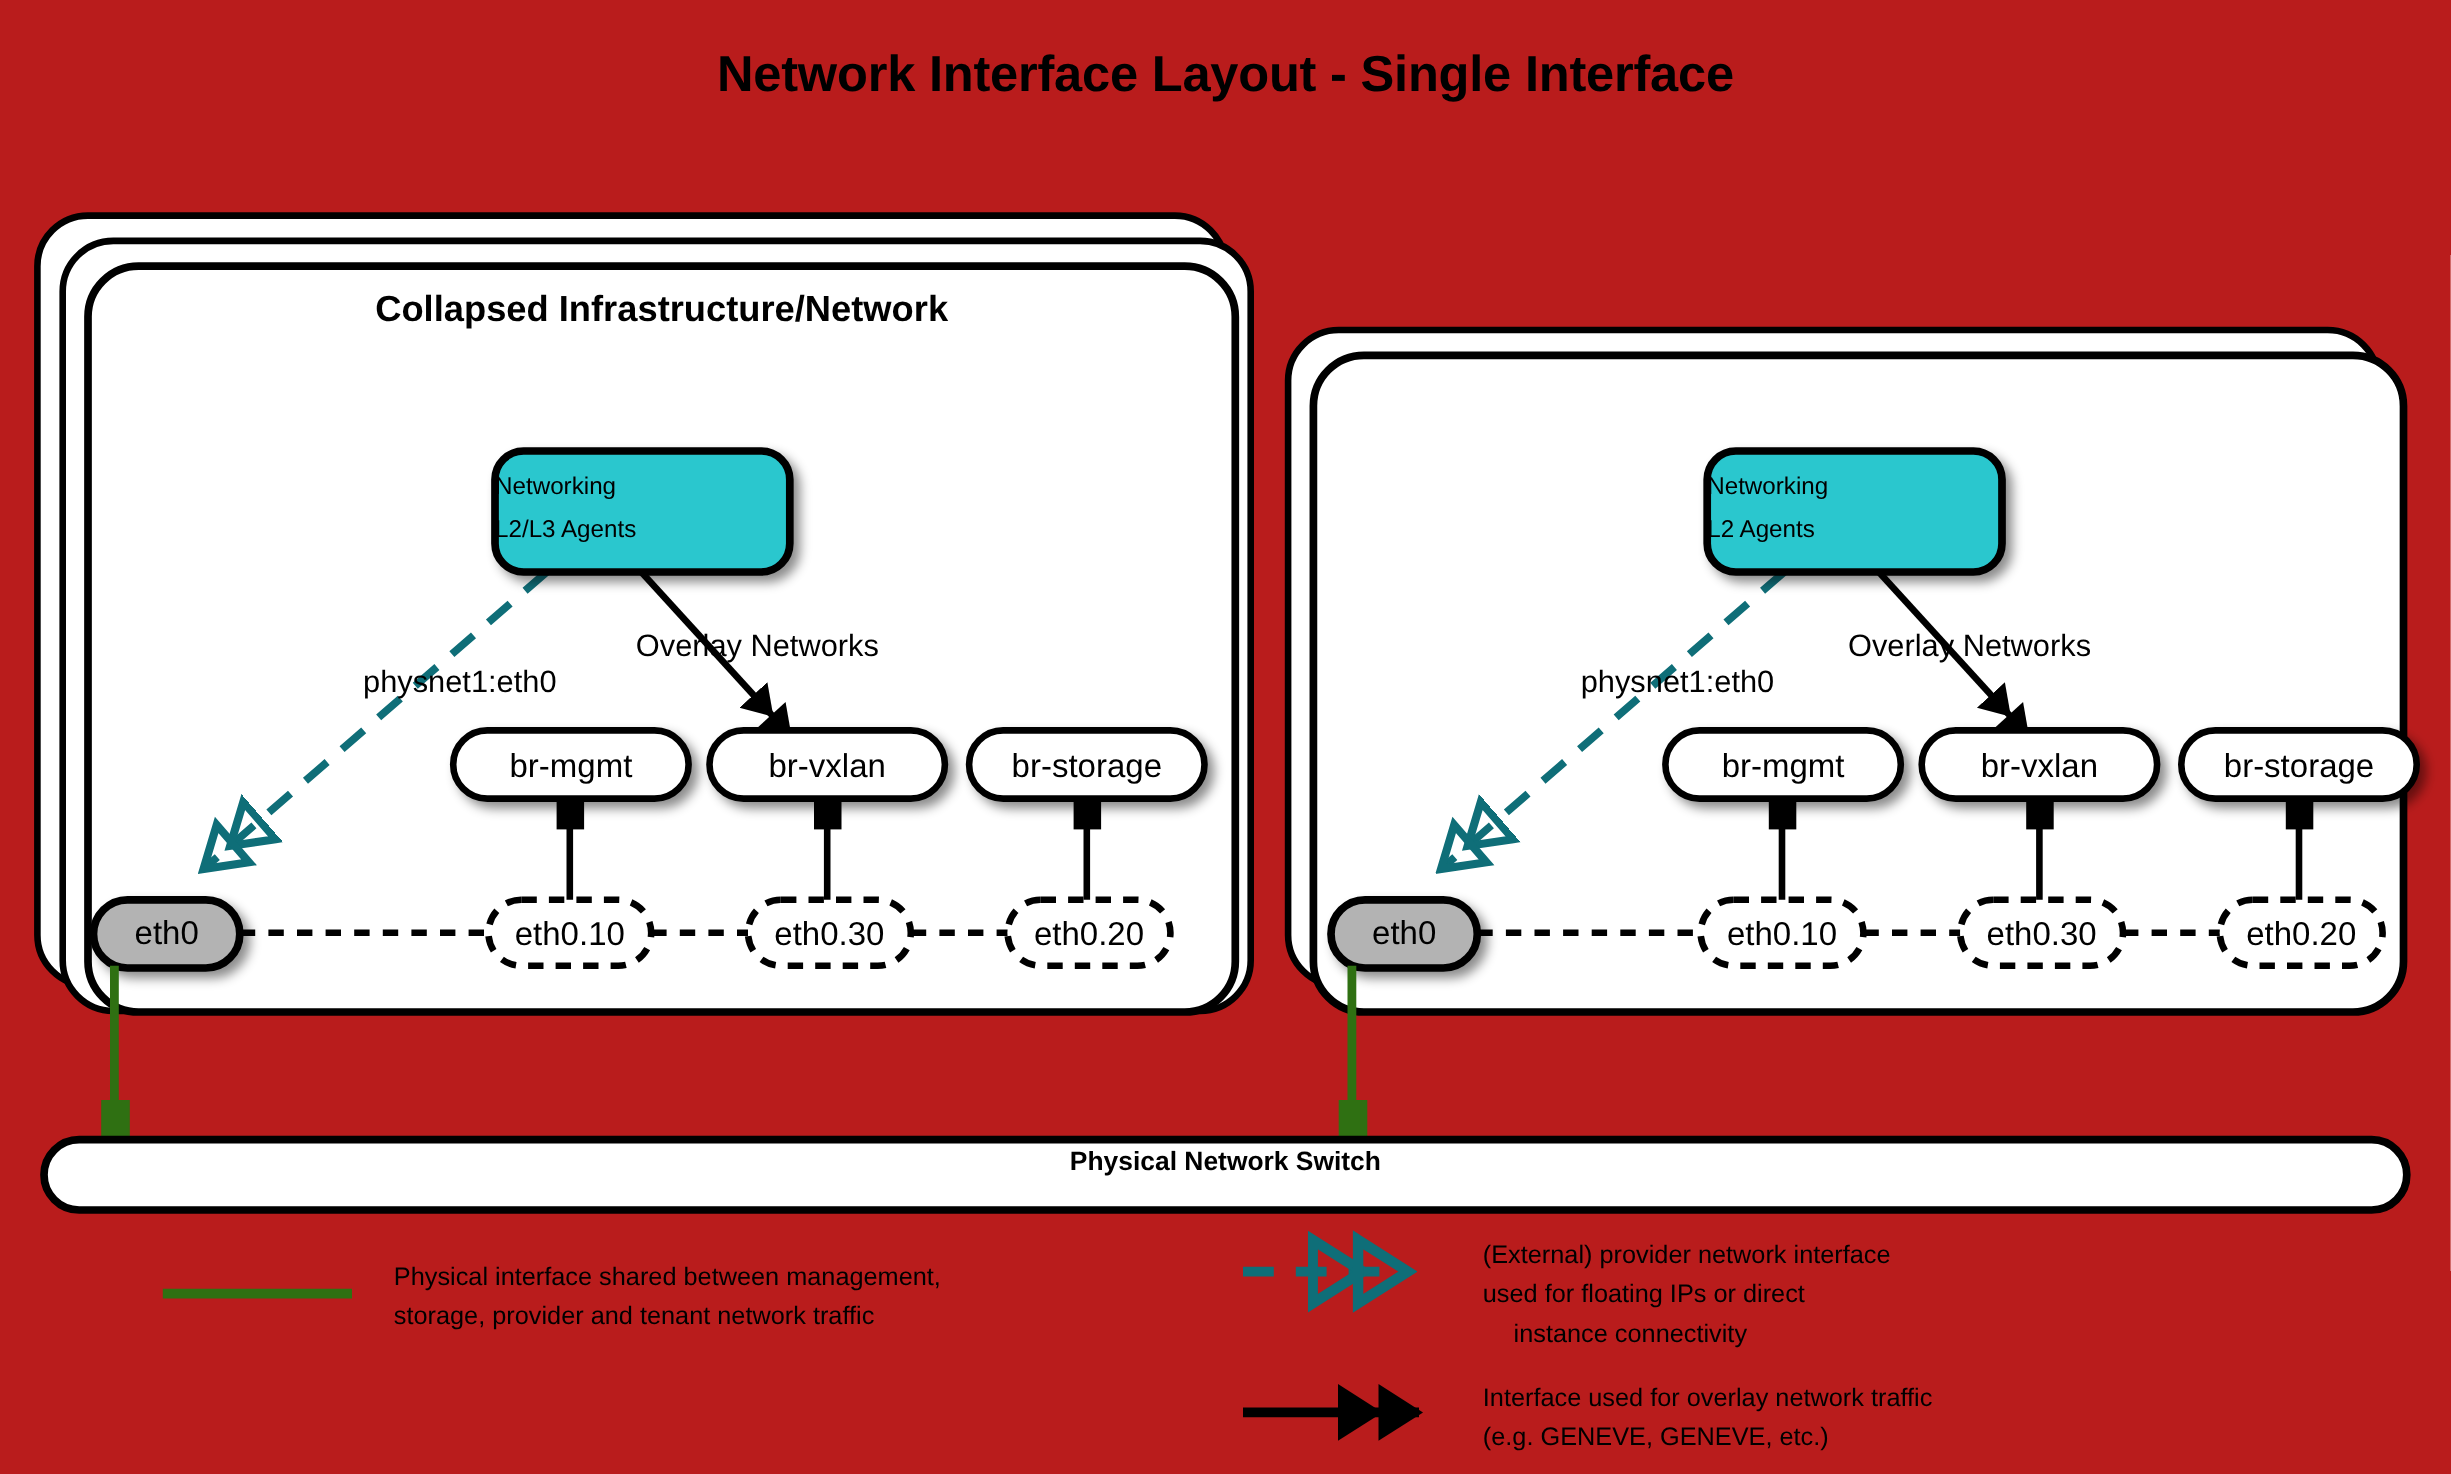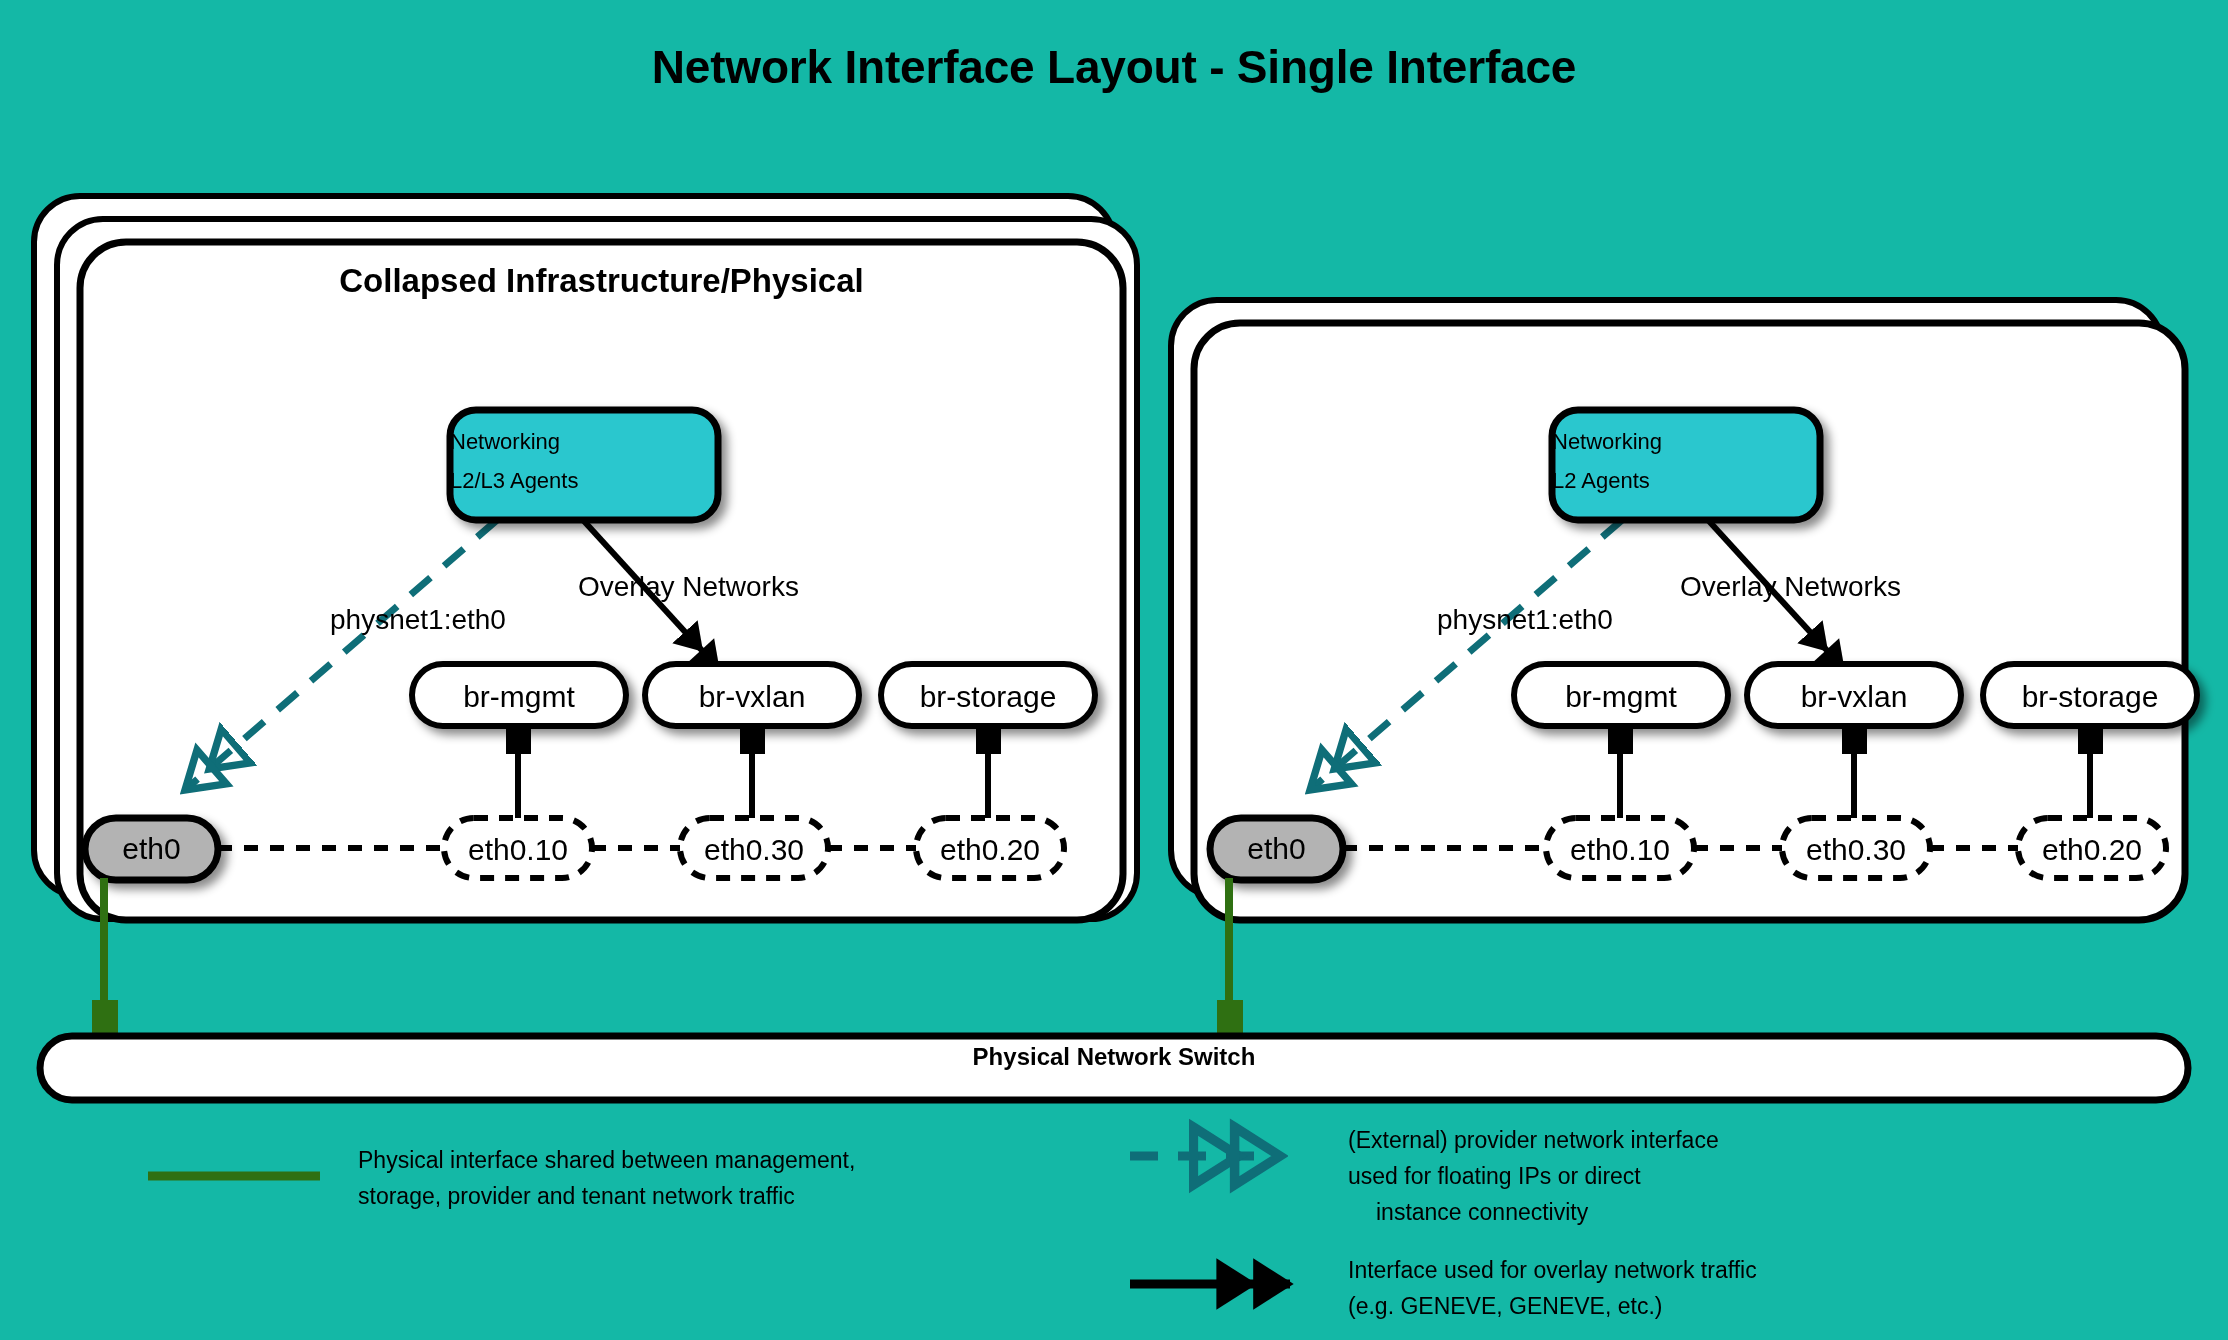--- a/index.html
+++ b/index.html
@@ -10,21 +10,21 @@
   }
   body {
     font-family: "Liberation Sans", sans-serif;
     color: #000000;
   }
   #canvas {
     position: relative;
     width: 2228px;
     height: 1340px;
     overflow: hidden;
-    background: #14b8a6;
+    background: #b91c1c;
   }
   
   #page-title {
     position: absolute;
     left: 0;
     top: 40px;
     width: 2228px;
     text-align: center;
     font-size: 46px;
     font-weight: bold;
@@ -185,21 +185,21 @@
 
     <rect x="40" y="1036" width="2148" height="64" rx="32" ry="32" fill="#ffffff" stroke="#000000" stroke-width="7"></rect>
 
     <line x1="148" y1="1176" x2="320" y2="1176" stroke="#2F7012" stroke-width="9"></line>
 
     <path d="M 1130,1156 L 1280,1156" fill="none" stroke="#0F6E78" stroke-width="9" stroke-dasharray="28 20" marker-end="url(#tealOpenDoubleArrow)"></path>
 
     <path d="M 1130,1284 L 1290,1284" fill="none" stroke="#000000" stroke-width="9" marker-end="url(#blackDoubleArrow)"></path>
   </svg>
 
-  <div class="lbl host-title" style="left:80px; top:262px; width:1043px;">Collapsed Infrastructure/Physical</div>
+  <div class="lbl host-title" style="left:80px; top:262px; width:1043px;">Collapsed Infrastructure/Network</div>
 
   <div class="lbl agent-text" style="left:450px; top:427px; width:268px;">Networking</div>
   <div class="lbl agent-text" style="left:450px; top:466px; width:268px;">L2/L3 Agents</div>
 
   <div class="lbl edge-label" style="left:330px; top:603px;">physnet1:eth0</div>
   <div class="lbl edge-label" style="left:578px; top:570px;">Overlay Networks</div>
 
   <div class="lbl node-text" style="left:85px; top:831px; width:133px;">eth0</div>
 
   <div class="lbl node-text" style="left:412px; top:679px; width:214px;">br-mgmt</div>

